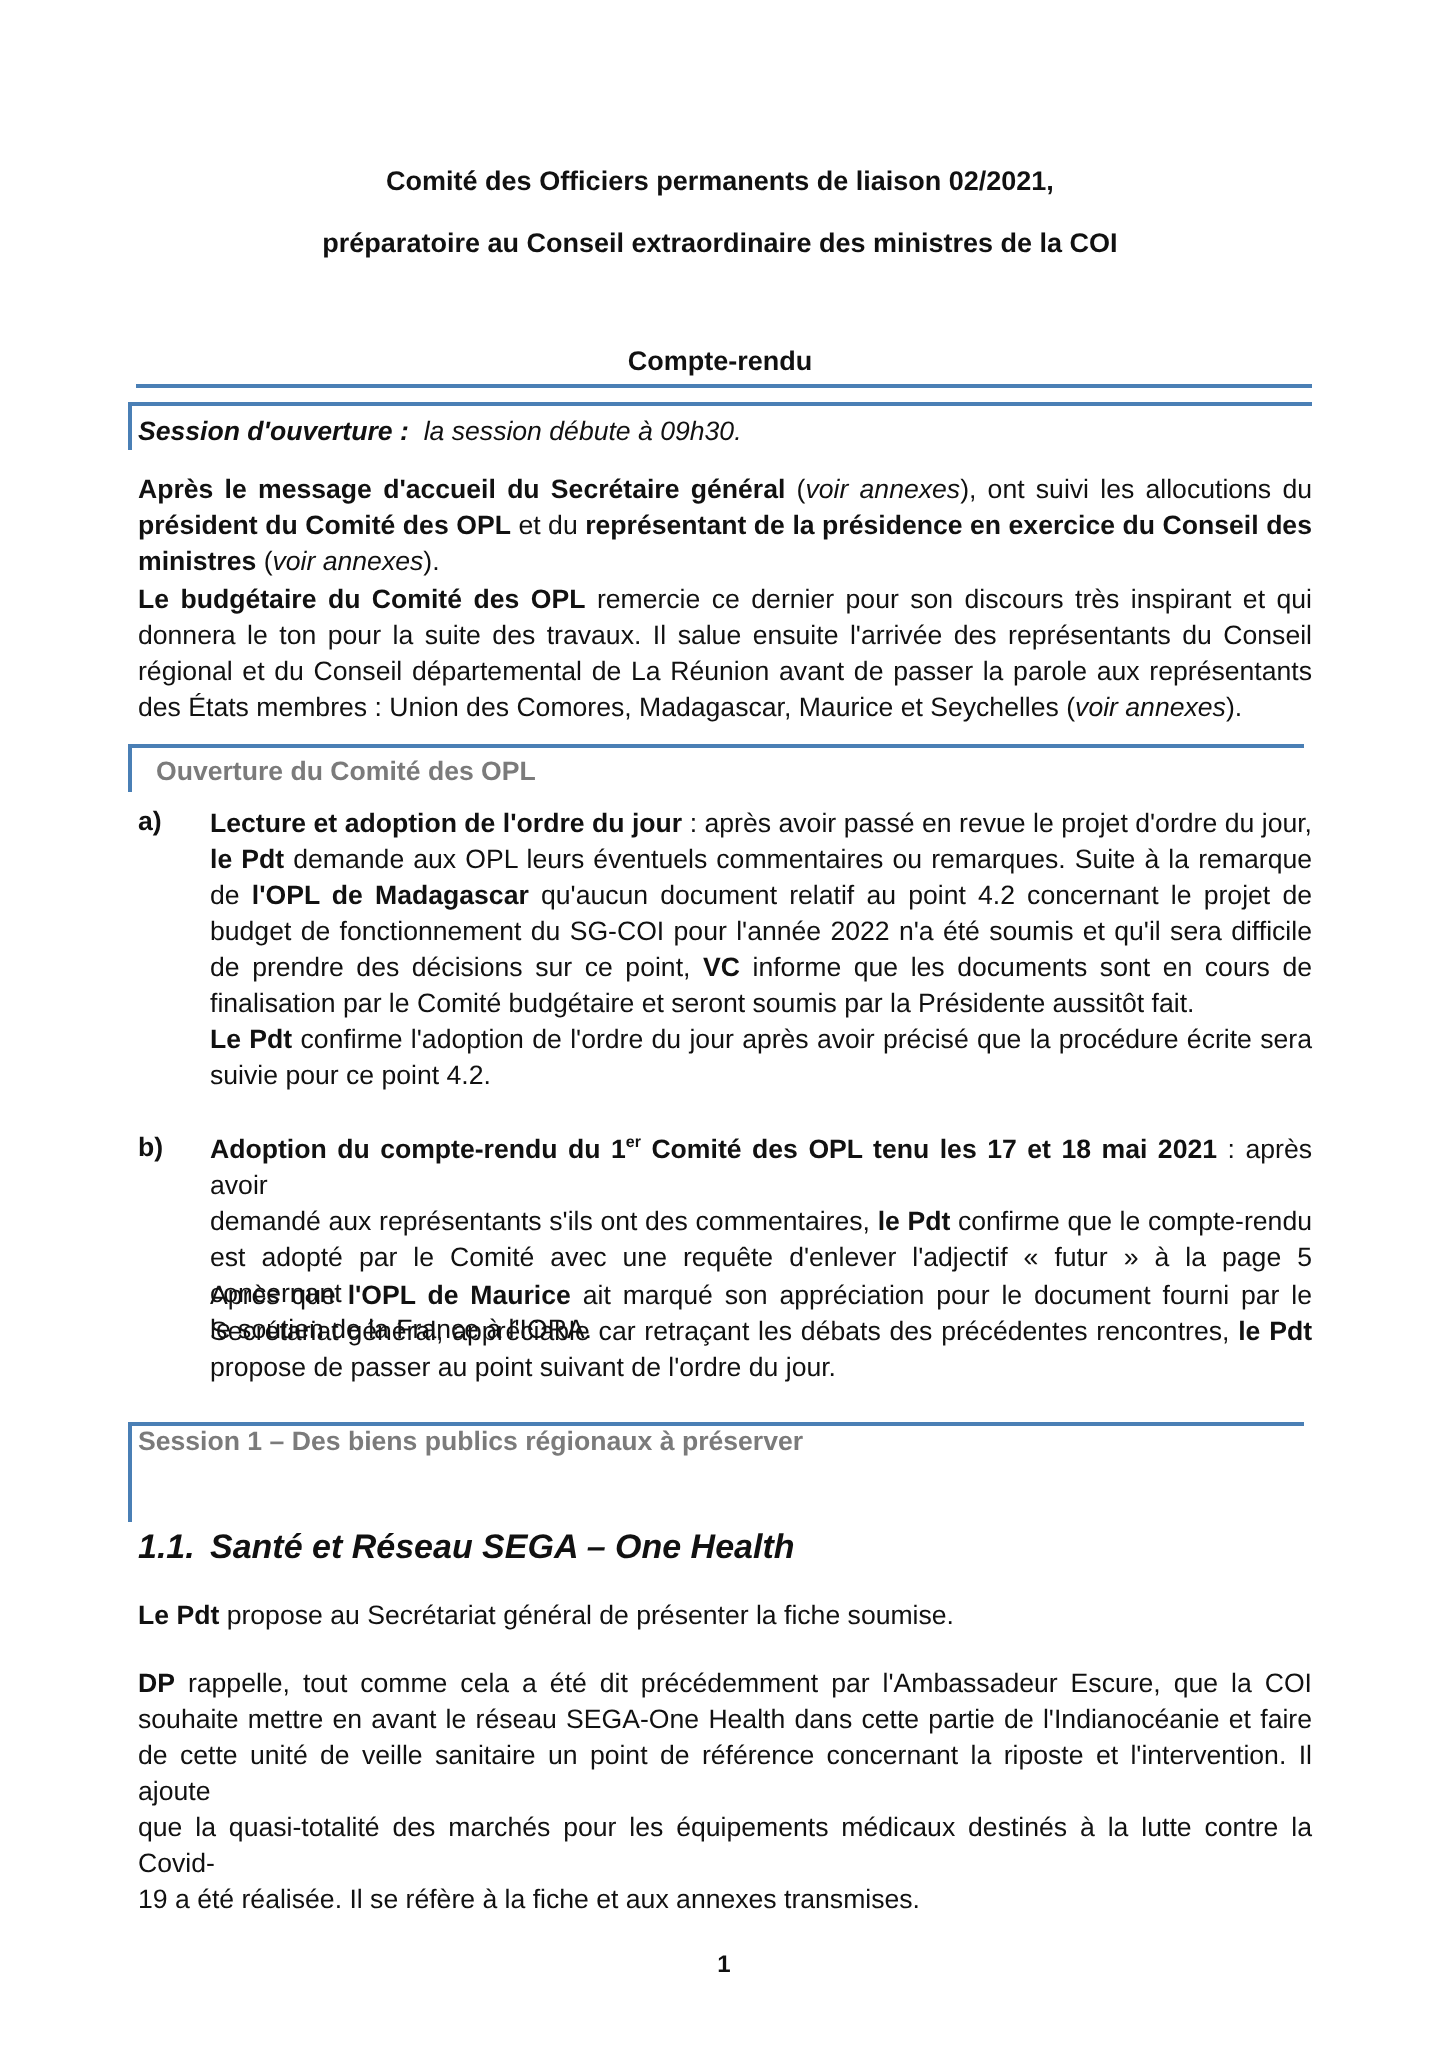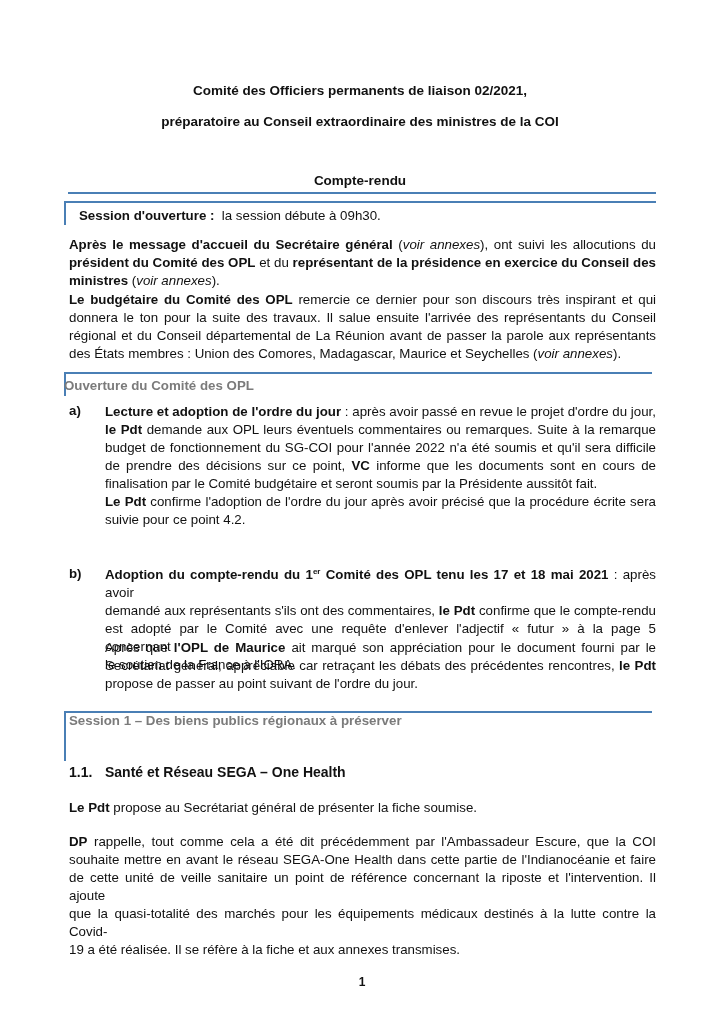--- a/index.html
+++ b/index.html
@@ -17,63 +17,64 @@
 
   .para { position: absolute; font-size: 13.3px; line-height: 18px; text-align: justify; text-align-last: left; }
   .para b { font-weight: bold; }
   .para i { font-style: italic; }
   .justify-line { display: block; text-align: justify; text-align-last: justify; }
   .last-line { display: block; text-align: left; }
 
   .box-heading { position: absolute; font-size: 13.3px; font-weight: bold; color: #7b7b7b; }
 
   .list-label { position: absolute; font-size: 13.3px; font-weight: bold; }
-  .section-h { position: absolute; font-size: 14px; font-weight: bold; }
+  .section-h { position: absolute; font-size: 17px; font-weight: bold; font-style: italic; }
   .page-num { position: absolute; top: 975px; left: 0; width: 724px; text-align: center; font-size: 12px; font-weight: bold; }
   sup { font-size: 8px; line-height: 0; }
 </style>
 </head>
 <body>
 
 <div class="page">
 
   <div class="title t1">Comité des Officiers permanents de liaison 02/2021,</div>
   <div class="title t2">préparatoire au Conseil extraordinaire des ministres de la COI</div>
   <div class="title t4">Compte-rendu</div>
 
   <div class="hline" style="left:68px; top:192px; width:588px;"></div>
   <div class="hline" style="left:64px; top:201px; width:592px;"></div>
   <div class="vline" style="left:64px; top:201px; height:24px;"></div>
 
-  <div class="para" style="left:79px; top:207px; width:587px; text-align:center;">
+  <div class="para" style="left:69px; top:207px; width:587px; text-align:center;font-style:italic;">
     <b>Session d'ouverture :</b>&nbsp;
     <span>la session débute à 09h30.</span>
   </div>
 
   <div class="para" style="left:69px; top:236px; width:587px;">
     <span class="justify-line"><b>Après le message d'accueil du Secrétaire général</b> (<i>voir annexes</i><span>), ont suivi les allocutions du</span></span>
     <span class="justify-line"><b>président du Comité des OPL</b> <span>et du</span> <b>représentant de la présidence en exercice du Conseil des</b></span>
     <span class="last-line"><b>ministres</b> (<i>voir annexes</i>).</span>
   </div>
 
   <div class="para" style="left:69px; top:291px; width:587px;">
     <span class="justify-line"><b>Le budgétaire du Comité des OPL</b> <span>remercie ce dernier pour son discours très inspirant et qui</span></span>
     <span class="justify-line">donnera le ton pour la suite des travaux. Il salue ensuite l'arrivée des représentants du Conseil</span>
     <span class="justify-line">régional et du Conseil départemental de La Réunion avant de passer la parole aux représentants</span>
     <span class="last-line"><span>des États membres : Union des Comores, Madagascar, Maurice et Seychelles (</span><i>voir annexes</i><span>).</span></span>
   </div>
 
   <div class="hline" style="left:64px; top:372px; width:588px;"></div>
   <div class="vline" style="left:64px; top:372px; height:24px;"></div>
-  <div class="box-heading" style="left:64px; top:378px;">Ouverture du Comité des OPL</div>
+  <div class="box-heading" style="left:78px; top:378px;">Ouverture du Comité des OPL</div>
 
   <div class="list-label" style="left:69px; top:403px;">a)</div>
   <div class="para" style="left:105px; top:403px; width:551px;">
     <span class="justify-line"><b>Lecture et adoption de l'ordre du jour</b> <span>: après avoir passé en revue le projet d'ordre du jour,</span></span>
     <span class="justify-line"><b>le Pdt</b> <span>demande aux OPL leurs éventuels commentaires ou remarques. Suite à la remarque</span></span>
+    <span class="justify-line"><span>de</span> <b>l'OPL de Madagascar</b> <span>qu'aucun document relatif au point 4.2 concernant le projet de</span></span>
     <span class="justify-line">budget de fonctionnement du SG-COI pour l'année 2022 n'a été soumis et qu'il sera difficile</span>
     <span class="justify-line"><span>de prendre des décisions sur ce point,</span> <b>VC</b> <span>informe que les documents sont en cours de</span></span>
     <span class="last-line">finalisation par le Comité budgétaire et seront soumis par la Présidente aussitôt fait.</span>
     <span class="justify-line"><b>Le Pdt</b> <span>confirme l'adoption de l'ordre du jour après avoir précisé que la procédure écrite sera</span></span>
     <span class="last-line">suivie pour ce point 4.2.</span>
   </div>
 
   <div class="list-label" style="left:69px; top:566px;">b)</div>
   <div class="para" style="left:105px; top:566px; width:551px;">
     <span class="justify-line"><b><span>Adoption du compte-rendu du 1</span><sup>er</sup><span> Comité des OPL tenu les 17 et 18 mai 2021</span></b> <span>: après avoir</span></span>

